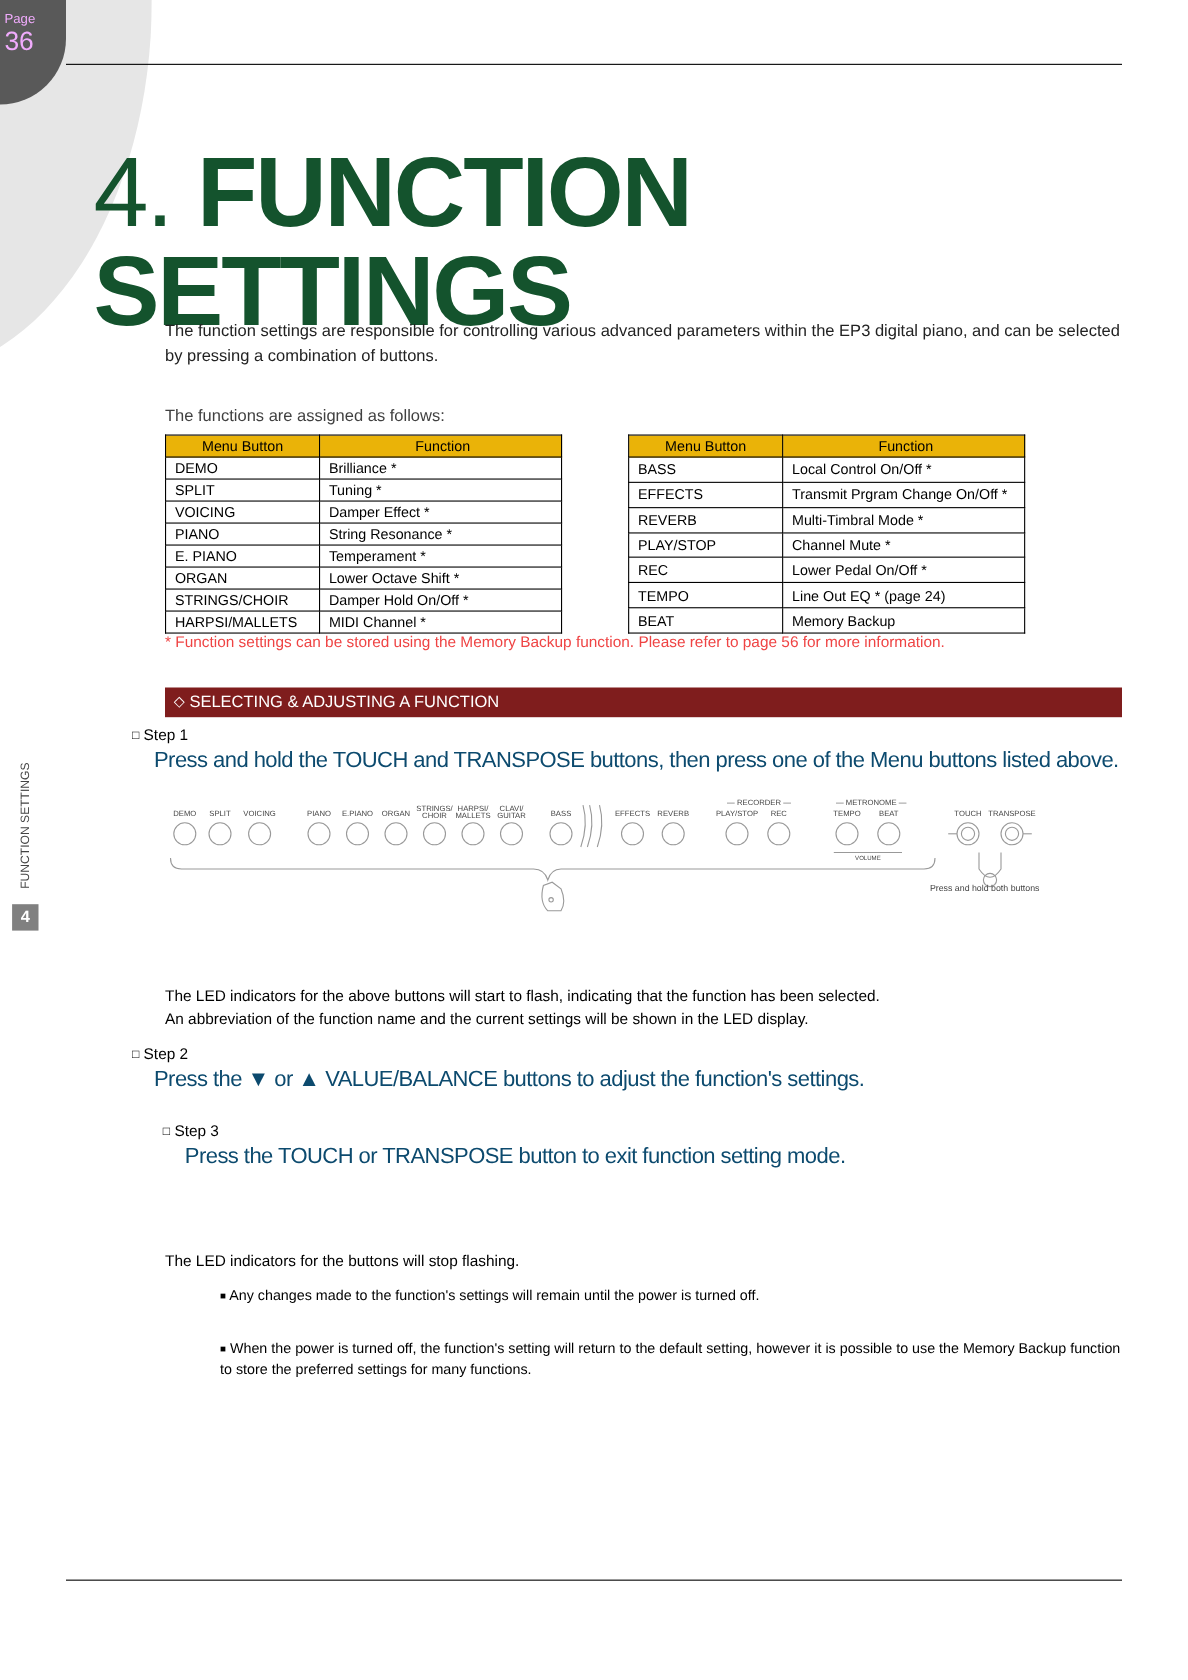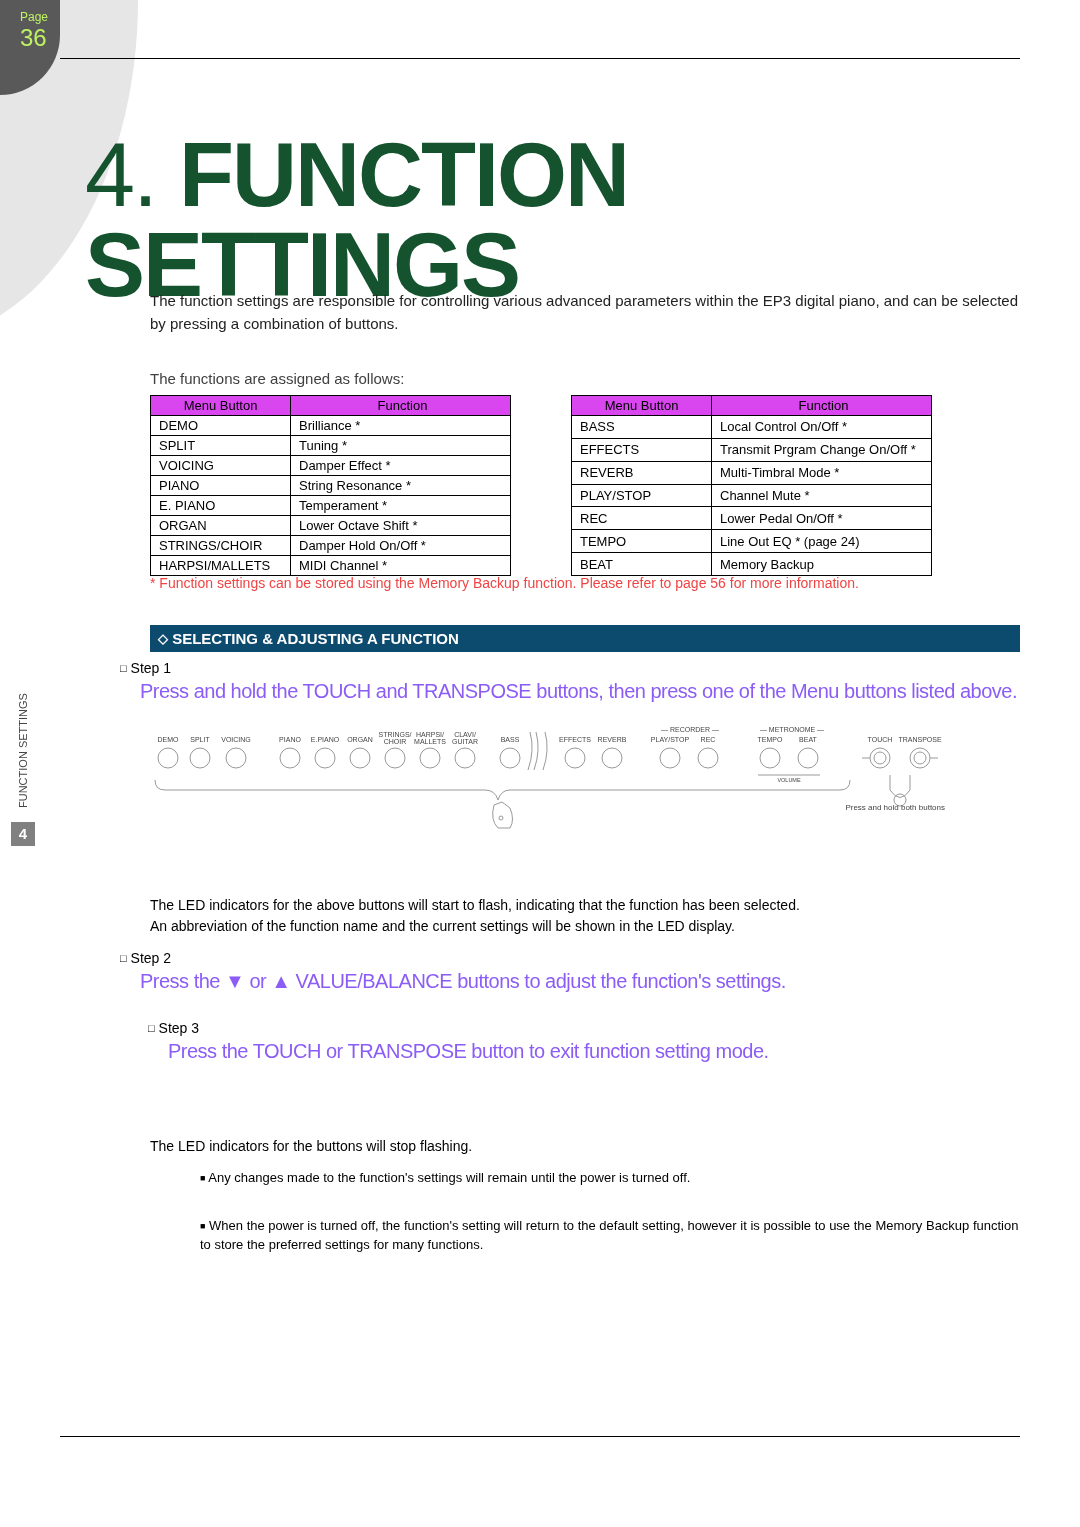--- a/index.html
+++ b/index.html
@@ -15,22 +15,22 @@
       position: relative;
     }
     .page-tab {
       position: absolute;
       top: 0;
       left: 0;
       width: 60px;
       height: 95px;
       background: #595959;
       border-bottom-right-radius: 60px;
-      color: #bef264;
-      padding: 10px 20px;
+      color: #f0abfc;
+      padding: 10px 4px;
     }
     .page-tab .pt-word { font-size: 12px; }
     .page-tab .pt-num { font-size: 24px; }
     .corner-arc {
       position: absolute;
       top: 0;
       left: 0;
       width: 138px;
       height: 340px;
       background: #e6e6e6;
@@ -80,44 +80,43 @@
     table {
       border-collapse: collapse;
       font-size: 13px;
     }
     th, td {
       border: 1px solid #000;
       padding: 2px 8px;
       text-align: left;
     }
     th {
-      background: #d946ef;
+      background: #eab308;
       font-weight: 400;
       text-align: center;
     }
     .t-col1 { width: 140px; }
     .t-col2 { width: 220px; padding-left: 12px; }
     .backup-note {
       position: absolute;
       top: 575px;
       left: 150px;
       right: 60px;
       font-size: 14px;
       color: #ef4444;
     }
     .section-bar {
       position: absolute;
       top: 625px;
       left: 150px;
       right: 60px;
-      background: #0c4a6e;
+      background: #7f1d1d;
       color: #fff;
       padding: 5px 8px;
       font-size: 15px;
-      font-weight: bold;
     }
     .diamond { font-size: 13px; vertical-align: 1px; }
     .vertical-label {
       position: absolute;
       left: 15px;
       top: 670px;
       width: 18px;
       height: 150px;
     }
     .vertical-label .rotated {
@@ -147,21 +146,21 @@
       position: absolute;
       left: 120px;
       right: 60px;
     }
     .step1 { top: 660px; }
     .step-label { font-size: 14px; margin-bottom: 4px; }
     .step-label .sq { font-size: 11px; vertical-align: 1px; }
     .step-instruction {
       font-family: Arial, sans-serif;
       font-size: 20px;
-      color: #8b5cf6;
+      color: #0c4a6e;
       margin-left: 20px;
       font-stretch: condensed;
       letter-spacing: -0.5px;
     }
     .panel-diagram {
       position: absolute;
       top: 720px;
       left: 150px;
       right: 60px;
       height: 140px;

